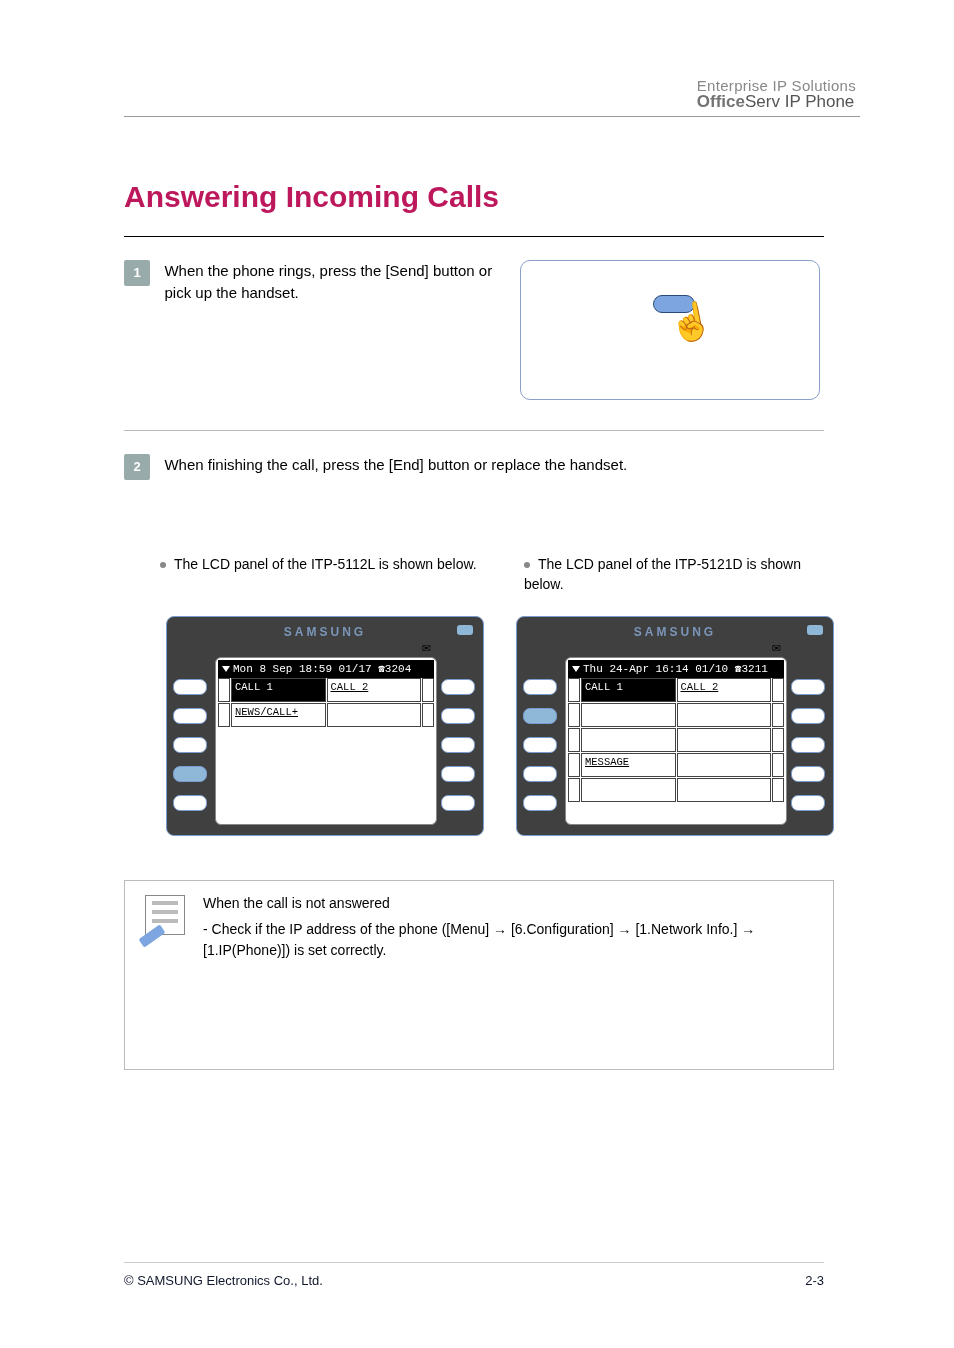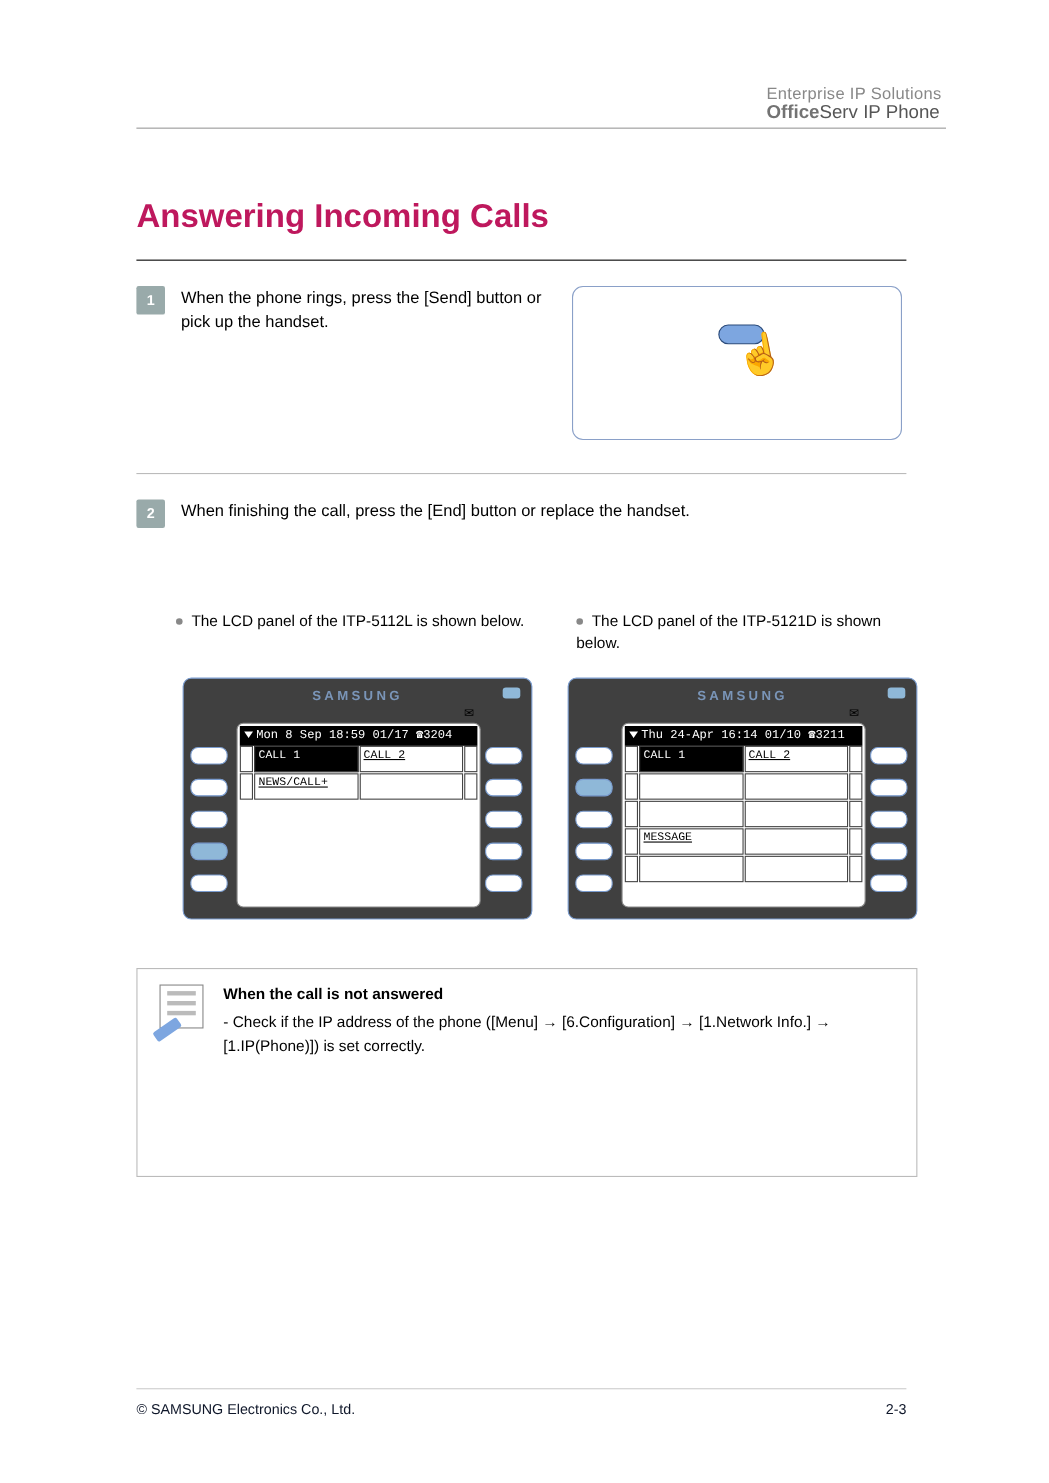--- a/index.html
+++ b/index.html
@@ -264,21 +264,21 @@
   .note-icon .sheet .ln {
     height:4px; margin:5px 6px 0 6px; background:#bbb;
   }
   .note-icon .pen {
     position:absolute; bottom:2px; left:2px;
     width:26px; height:10px;
     background:#7da6e0;
     transform: rotate(-35deg);
     border-radius:2px;
   }
-  .note-box .note-title { font-weight:700; margin-bottom:4px; }
+  .note-box .note-title { font-weight:400; margin-bottom:4px; }
   .note-box p { margin-bottom:6px; }
 
   .footer {
     position:absolute;
     bottom: 60px;
     left: 124px;
     right: 130px;
     border-top: 1px solid #ccc;
     padding-top: 10px;
     font-size: 13px;

